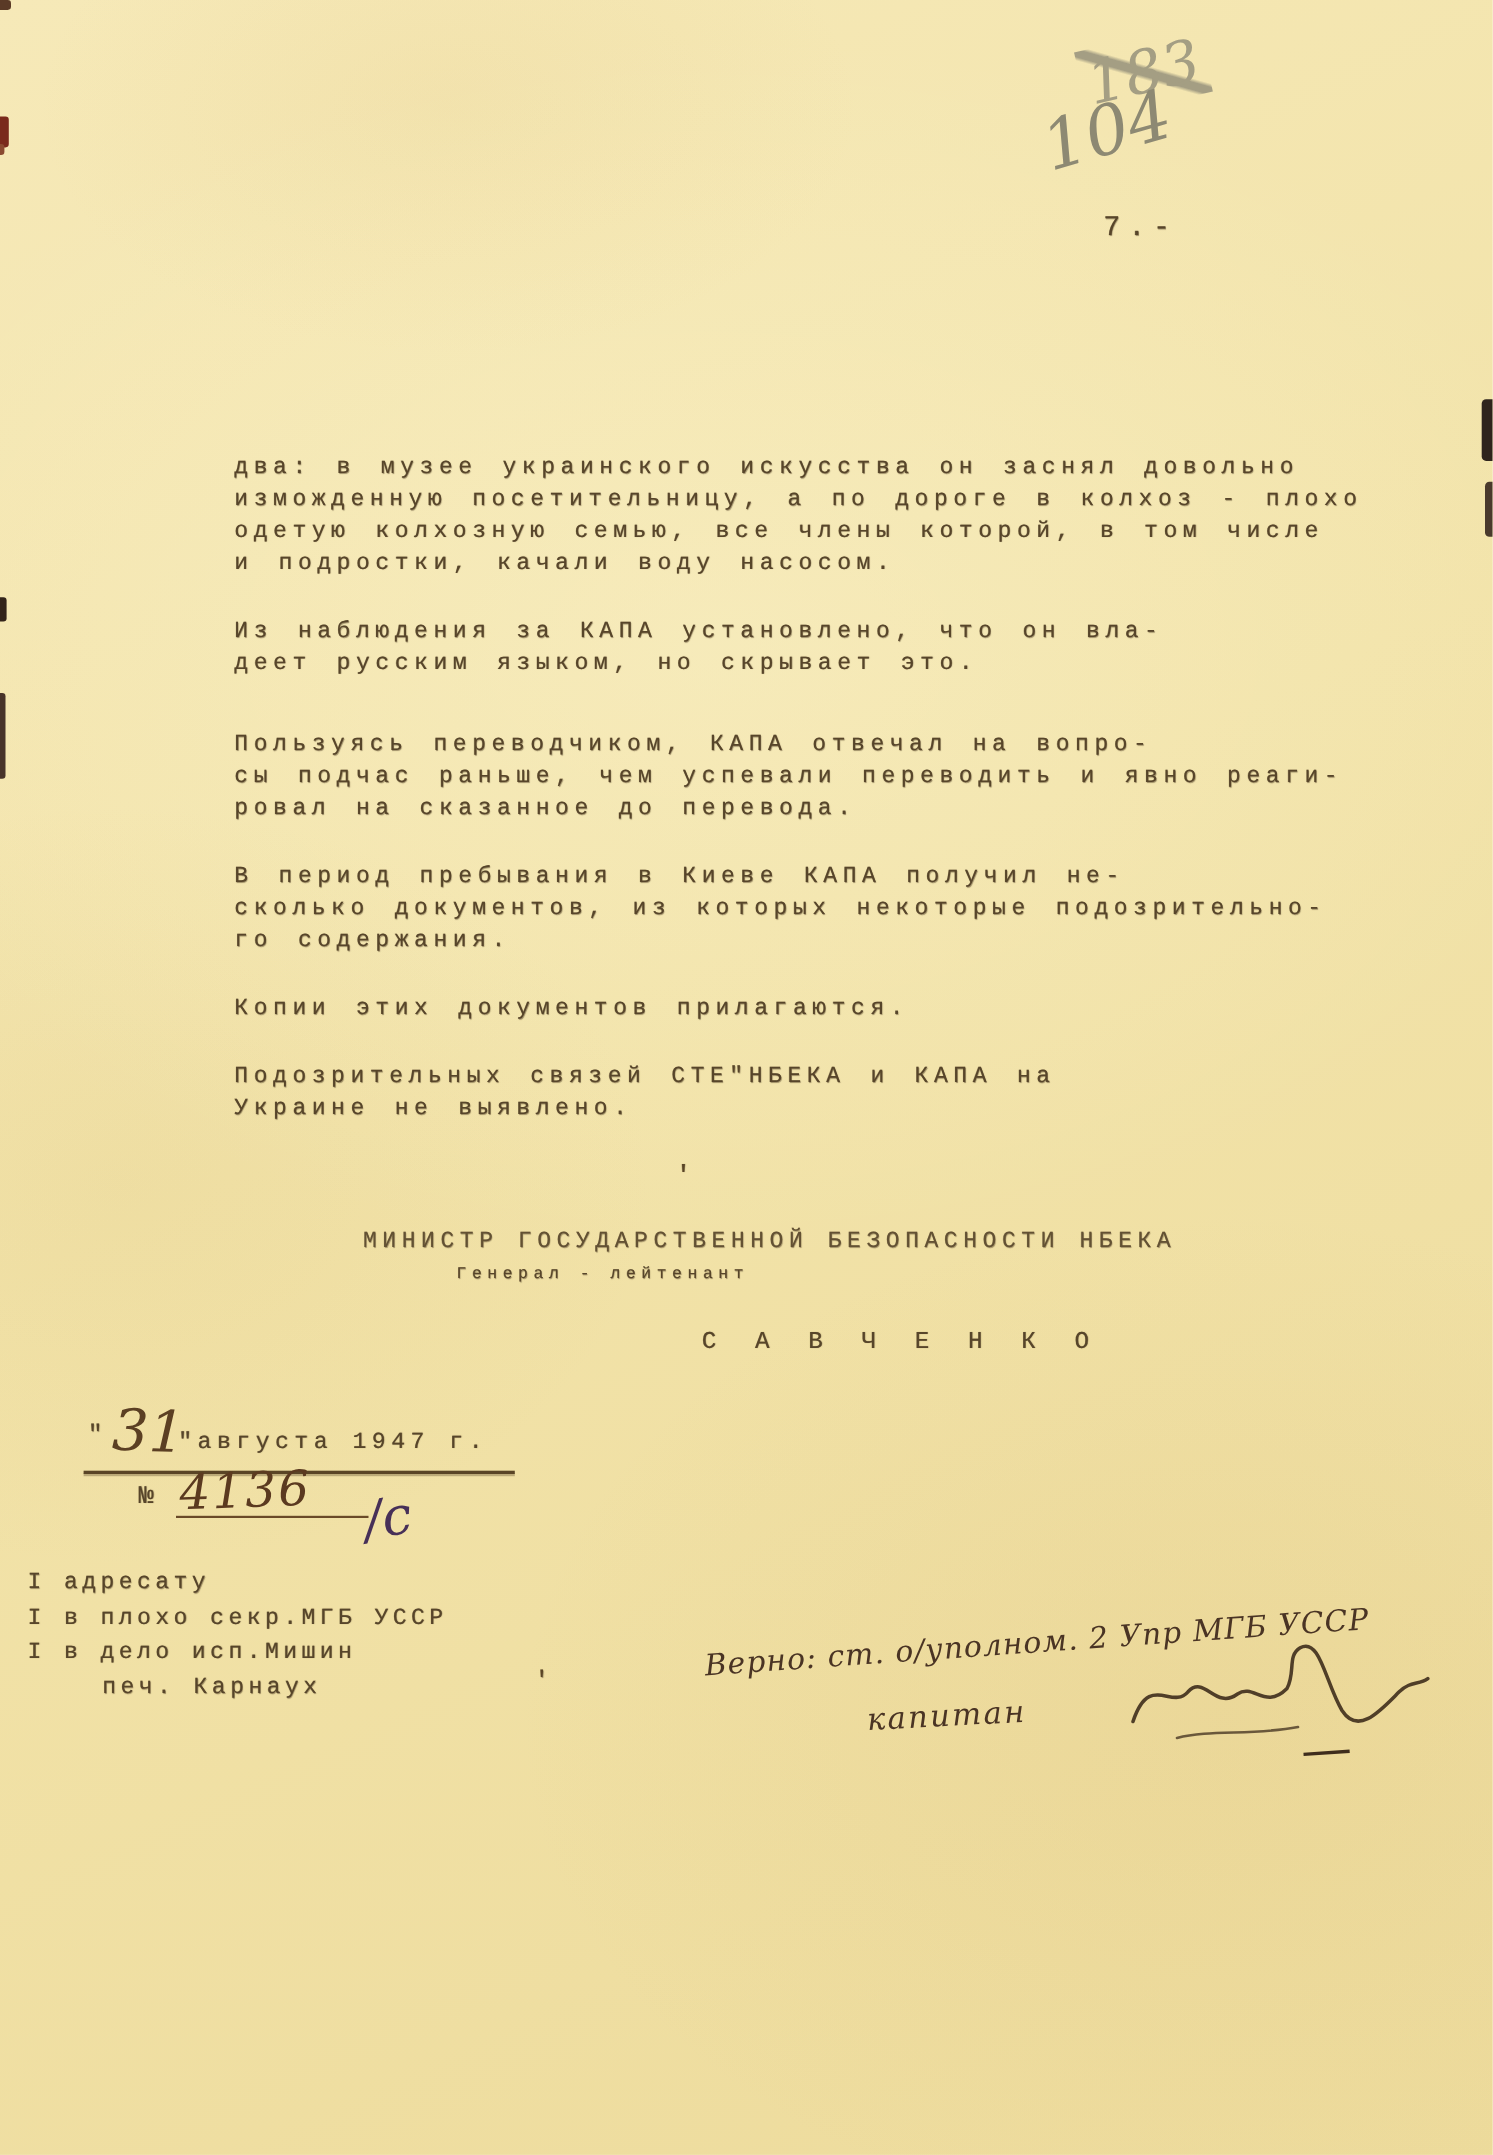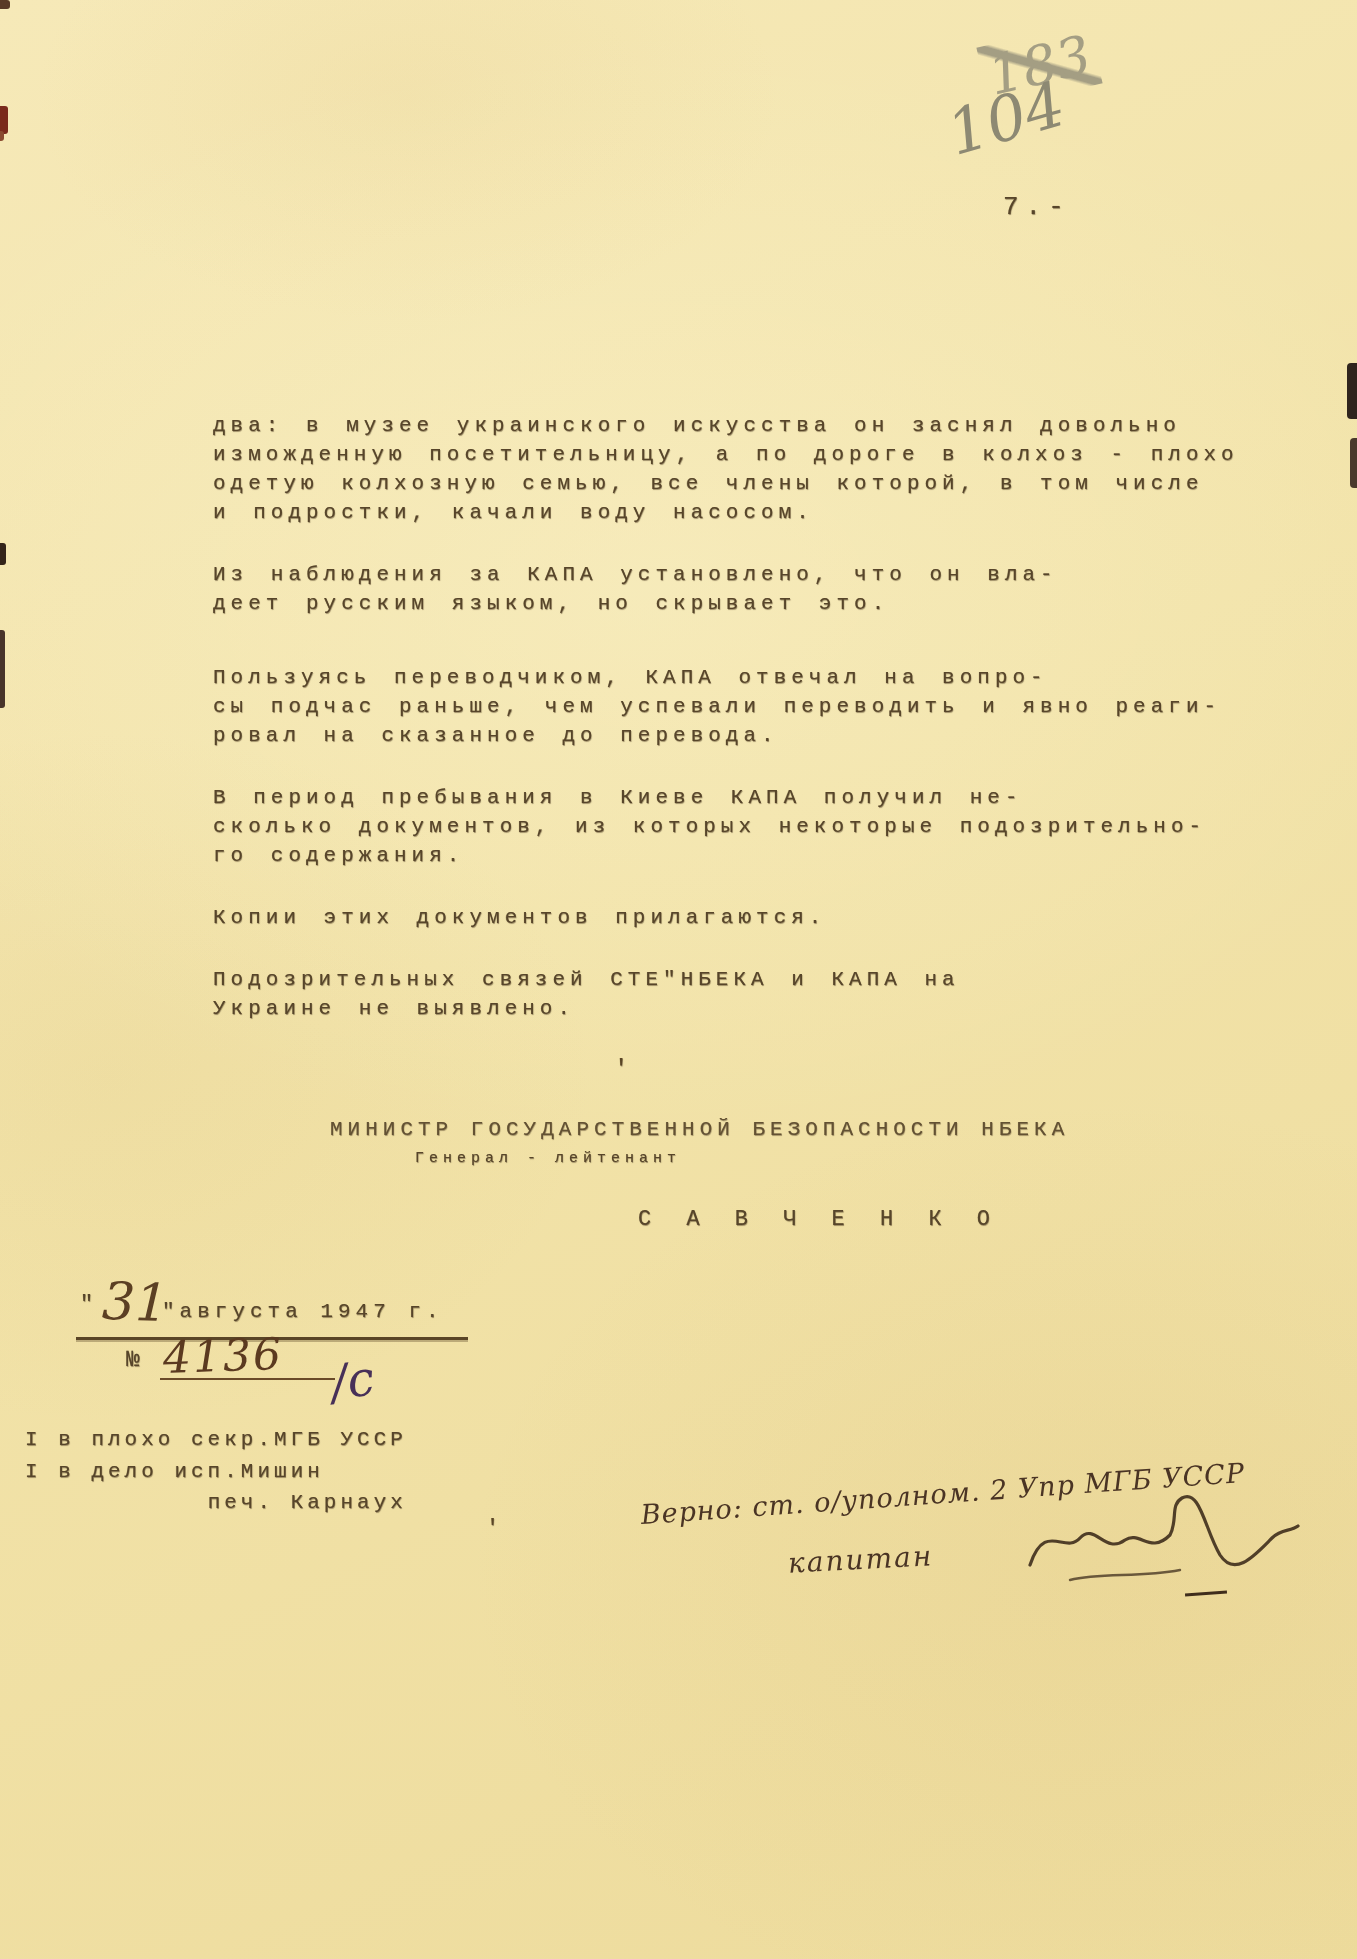--- a/index.html
+++ b/index.html
@@ -77,21 +77,21 @@
     position: absolute; left: 331px; top: 1352px;
     font-family: "DejaVu Serif", serif; font-style: italic;
     font-size: 48px; color: #473058; transform: rotate(-8deg);
   }
 
   .distribution {
     position: absolute; left: 25px; top: 1424px;
     font-size: 21px; line-height: 31.5px; letter-spacing: 4px; white-space: nowrap;
   }
   .distribution div { margin: 0; }
-  .distribution .ind-1 { padding-left: 68px; text-align: right; }
+  .distribution .ind-1 { padding-left: 68px; }
   .distribution .ind-2 { padding-left: 232px; }
 
   .hand-cert-1 {
     position: absolute; left: 640px; top: 1478px;
     font-family: "DejaVu Serif", serif; font-style: italic;
     font-size: 27px; color: #4a3424; transform: rotate(-4deg);
     letter-spacing: 1px; white-space: nowrap;
   }
   .hand-cert-2 {
     position: absolute; left: 788px; top: 1543px;
@@ -168,20 +168,21 @@
 <span class="date-quote-1 type">"</span>
 <span class="hand-day">31</span>
 <span class="date-month type">"августа 1947 г.</span>
 <div class="date-underline"></div>
 <span class="num-sign type">№</span>
 <span class="hand-number">4136</span>
 <div class="num-underline"></div>
 <span class="hand-number-suffix">/с</span>
 
 <div class="distribution type">
+  <div>I адресату</div>
   <div>I в плохо секр.МГБ УССР</div>
   <div>I в дело исп.Мишин</div>
   <div class="ind-1">печ. Карнаух</div>
 </div>
 
 <div class="hand-cert-1">Верно: ст. о/уполном. 2 Упр МГБ УССР</div>
 <div class="hand-cert-2">капитан</div>
 <svg class="signature-svg" width="300" height="150" viewBox="0 0 300 150">
   <path d="M20,105 C35,60 55,95 70,78 C85,62 95,95 115,80 C130,70 140,95 160,75 C168,60 160,45 172,38 C190,28 195,70 210,95 C225,118 245,95 262,78 C272,68 280,72 288,66" fill="none" stroke="#3f2d1c" stroke-width="3.2" stroke-linecap="round" opacity="0.9"></path>
   <path d="M60,120 C90,112 130,118 170,110" fill="none" stroke="#3f2d1c" stroke-width="2.4" stroke-linecap="round" opacity="0.75"></path>

